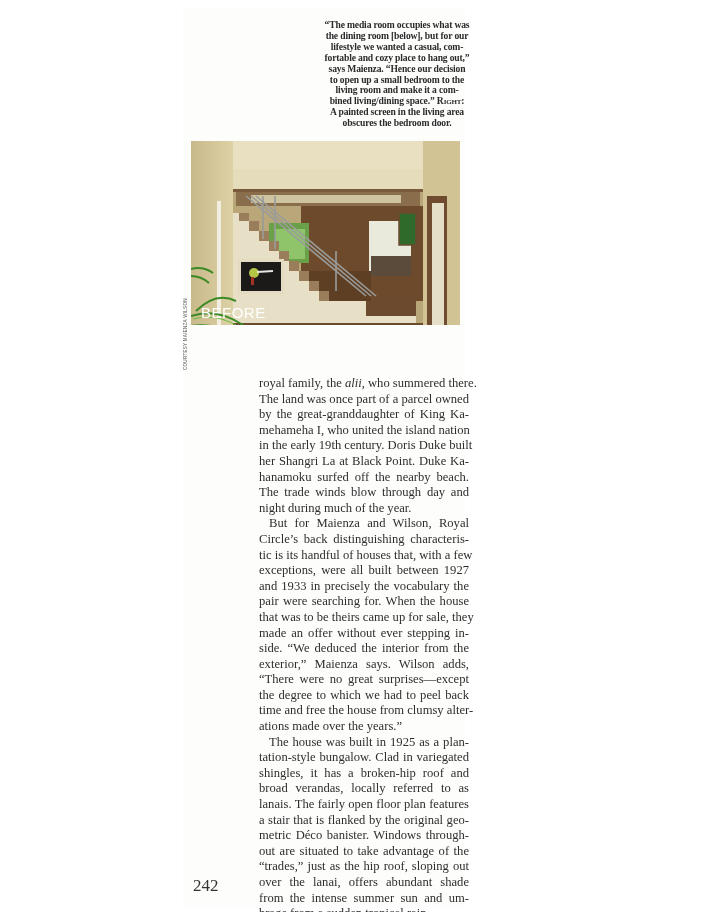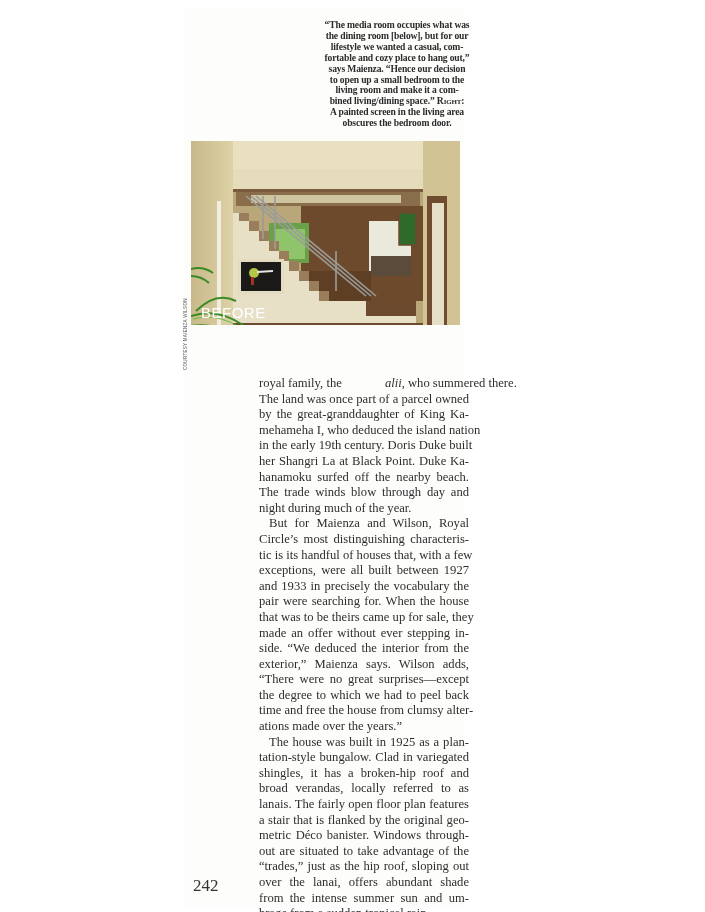--- a/index.html
+++ b/index.html
@@ -79,21 +79,21 @@
     color: #2e2e2e;
   }
   .body-text .line {
     display: block;
     white-space: nowrap;
     text-align: justify;
     text-align-last: justify;
   }
   .body-text .line.last { text-align-last: left; }
   .body-text .line.indent { padding-left: 10px; }
-  .body-text em { font-style: italic; margin-left: 40px; }
+  .body-text em { font-style: italic; }
 
   .folio {
     position: absolute;
     left: 193px;
     top: 876px;
     font-family: "Liberation Serif", "DejaVu Serif", serif;
     font-size: 17px;
     color: #333;
   }
 </style>
@@ -197,28 +197,28 @@
     </g>
   </svg>
   <span class="photo-label">BEFORE</span>
 </div>
 <div class="photo-credit">COURTESY MAIENZA WILSON</div>
 
 <div class="body-text">
   <span class="line"><span>royal family, the </span><em>alii</em><span>, who summered there.</span></span>
   <span class="line">The land was once part of a parcel owned</span>
   <span class="line">by the great-granddaughter of King Ka-</span>
-  <span class="line">mehameha I, who deduced the island nation</span>
+  <span class="line">mehameha I, who united the island nation</span>
   <span class="line">in the early 19th century. Doris Duke built</span>
   <span class="line">her Shangri La at Black Point. Duke Ka-</span>
   <span class="line">hanamoku surfed off the nearby beach.</span>
   <span class="line">The trade winds blow through day and</span>
   <span class="line last">night during much of the year.</span>
   <span class="line indent">But for Maienza and Wilson, Royal</span>
-  <span class="line">Circle’s most distinguishing characteris-</span>
+  <span class="line">Circle’s back distinguishing characteris-</span>
   <span class="line">tic is its handful of houses that, with a few</span>
   <span class="line">exceptions, were all built between 1927</span>
   <span class="line">and 1933 in precisely the vocabulary the</span>
   <span class="line">pair were searching for. When the house</span>
   <span class="line">that was to be theirs came up for sale, they</span>
   <span class="line">made an offer without ever stepping in-</span>
   <span class="line">side. “We deduced the interior from the</span>
   <span class="line">exterior,” Maienza says. Wilson adds,</span>
   <span class="line">“There were no great surprises—except</span>
   <span class="line">the degree to which we had to peel back</span>

